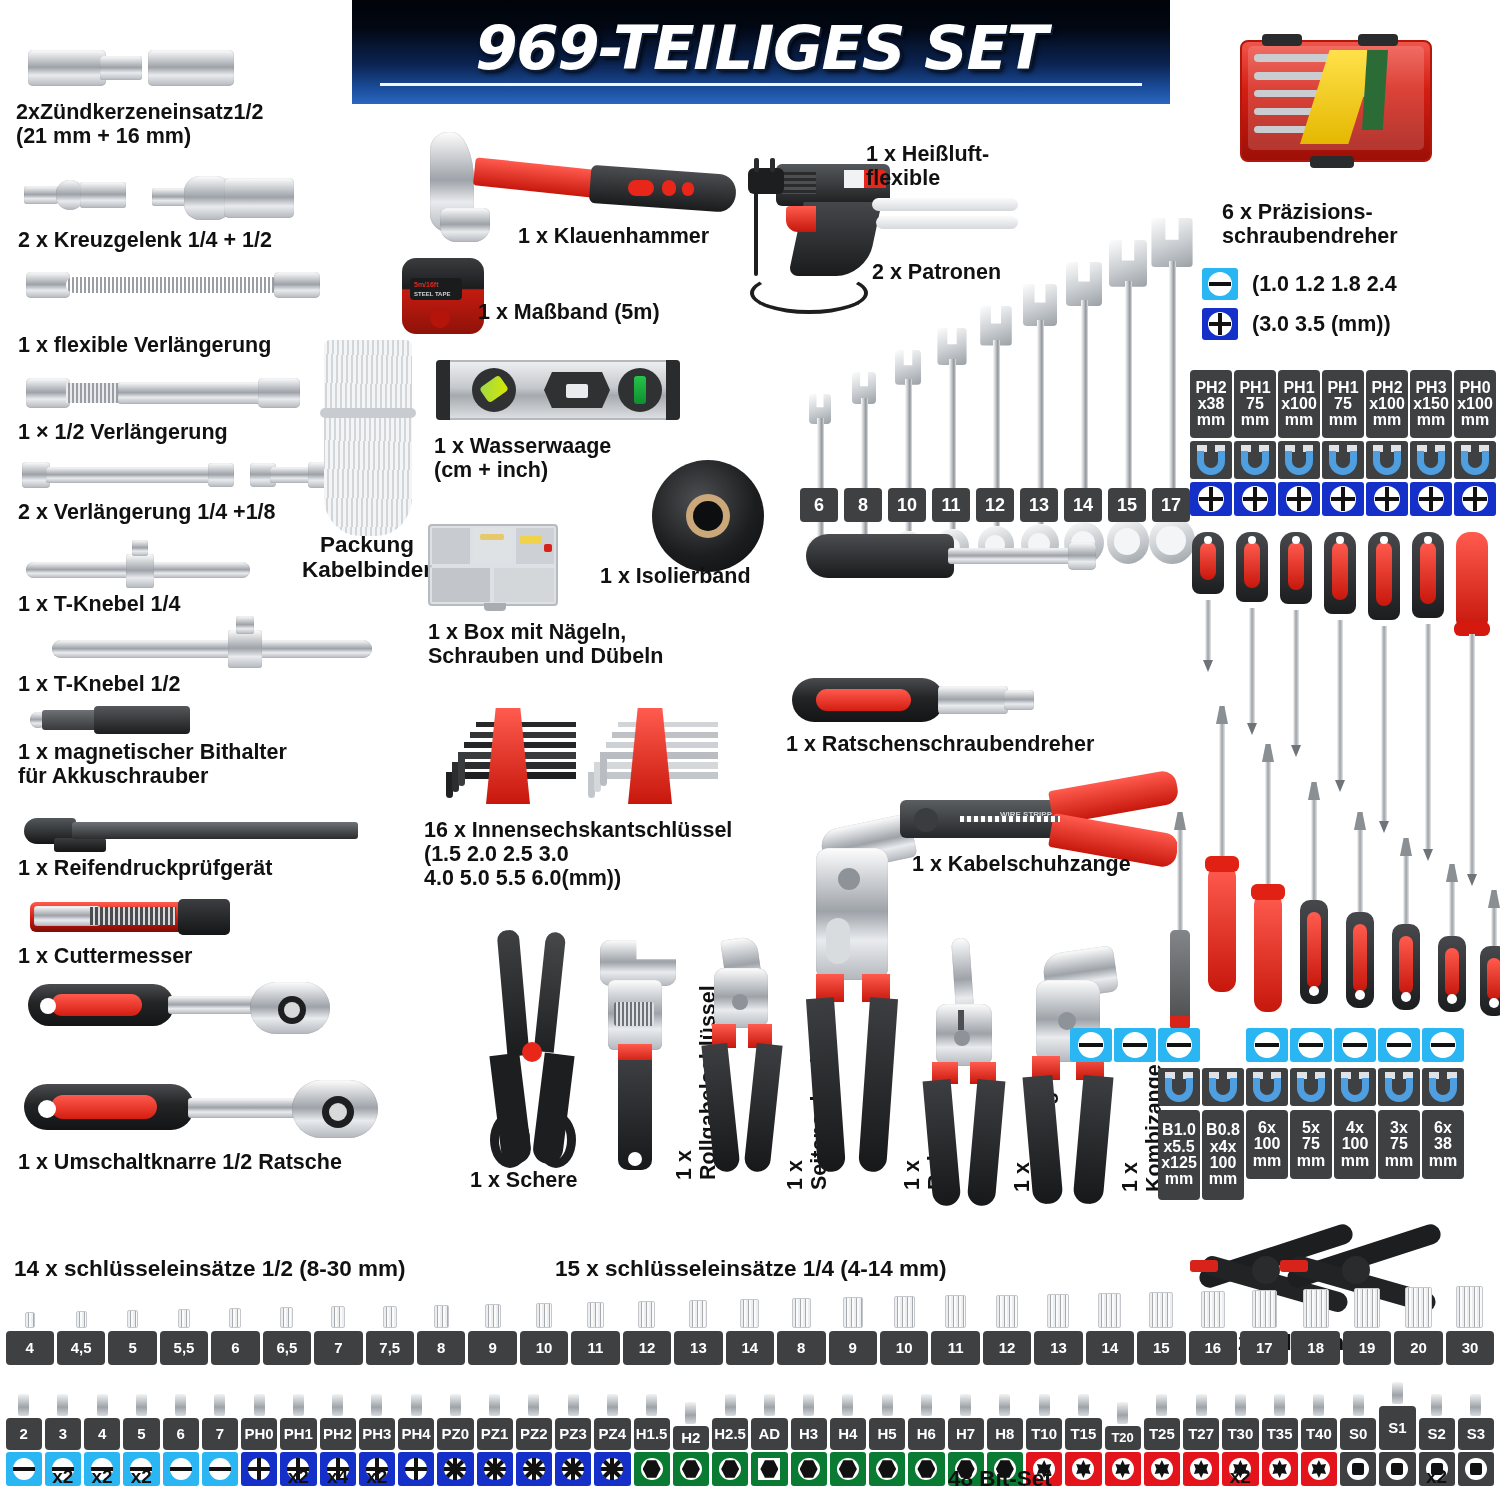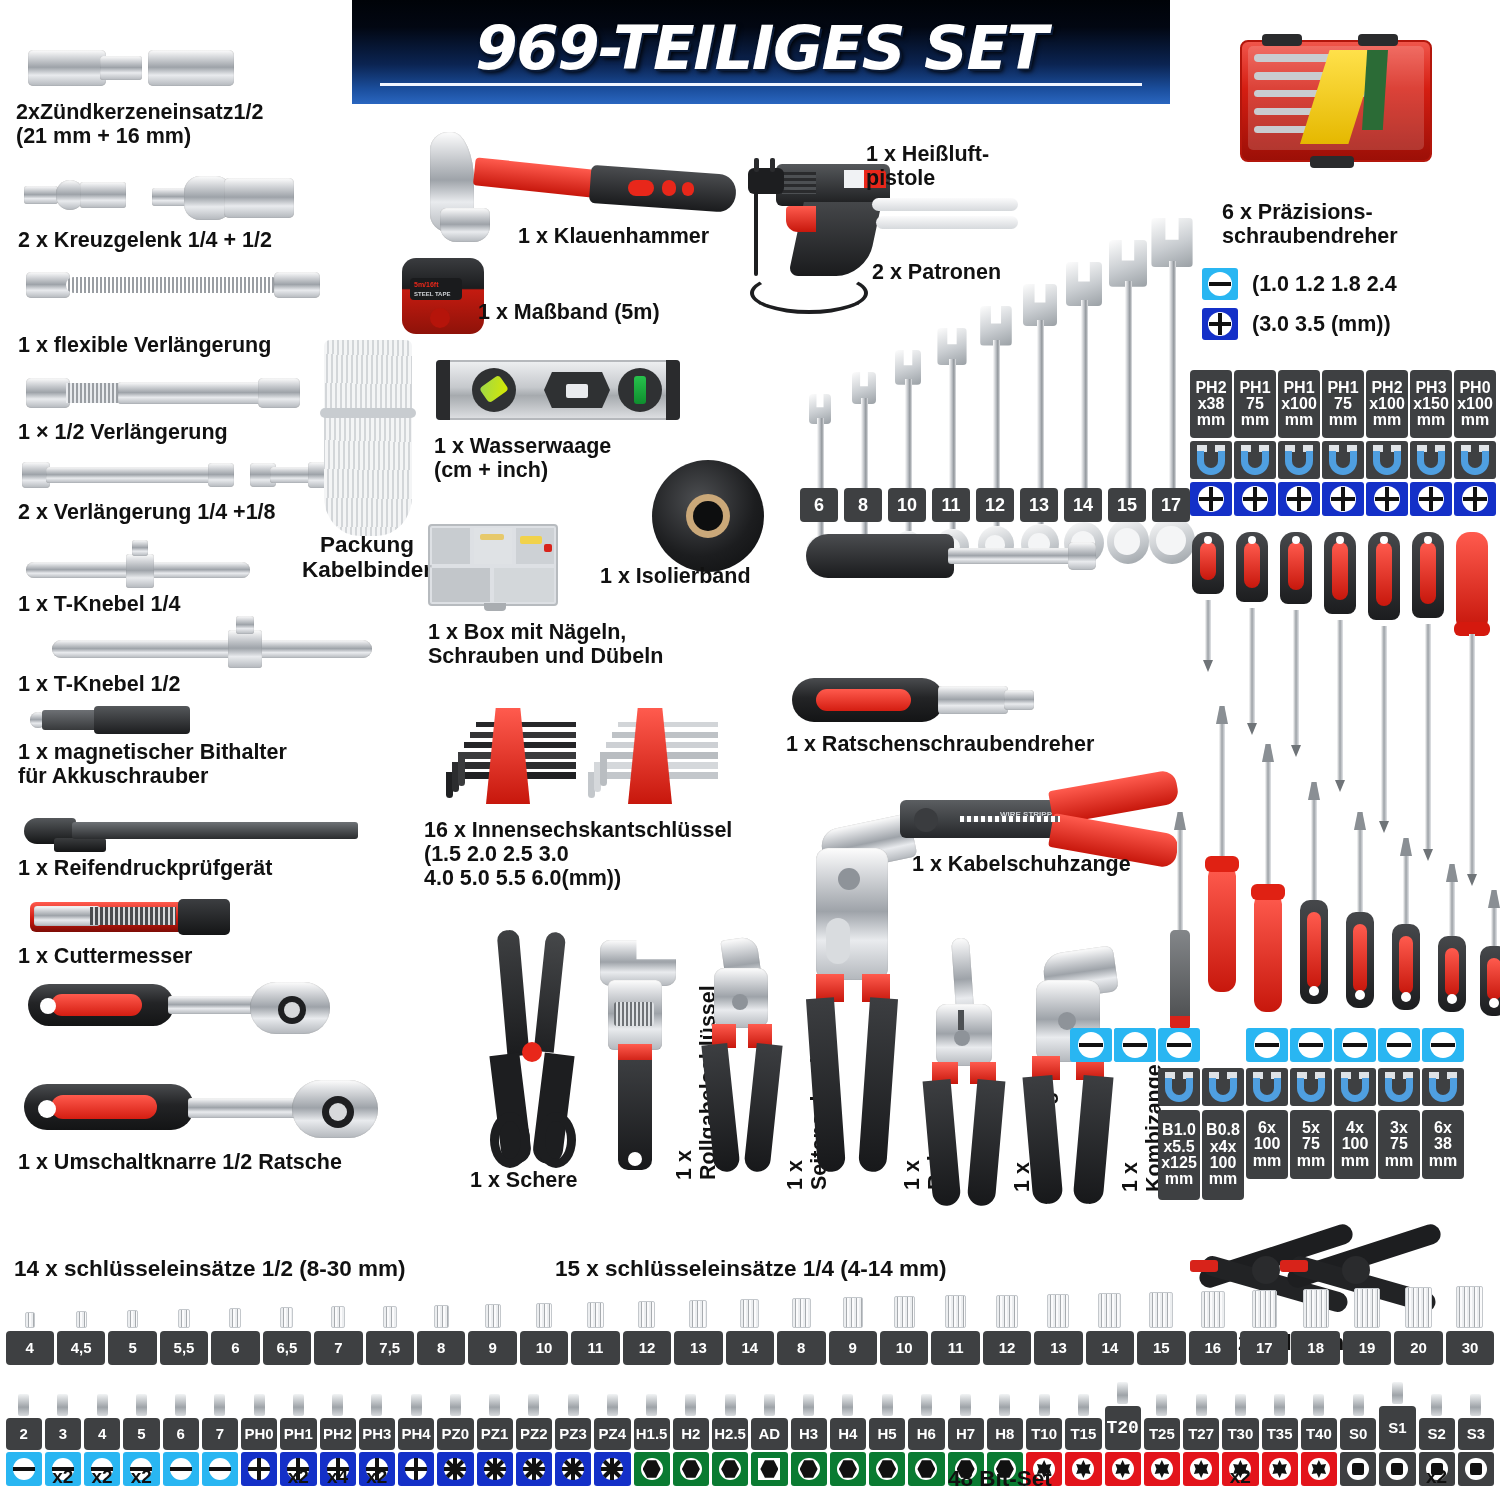--- a/index.html
+++ b/index.html
@@ -351,21 +351,21 @@
     <div style="position:absolute;left:48px;top:38px;width:78px;height:74px;background:linear-gradient(180deg,#45474a,#1a1b1d);border-radius:0 0 30px 10px;transform:skewX(-12deg);"></div>
     <div style="position:absolute;left:38px;top:42px;width:30px;height:26px;background:linear-gradient(180deg,#ff5b4e,#c7170c);border-radius:4px 0 0 12px;"></div>
     <div style="position:absolute;left:0;top:4px;width:36px;height:26px;background:#1d1e20;border-radius:6px;"></div>
     <div style="position:absolute;left:6px;top:-6px;width:5px;height:14px;background:#2a2b2d;border-radius:2px;"></div>
     <div style="position:absolute;left:22px;top:-6px;width:5px;height:14px;background:#2a2b2d;border-radius:2px;"></div>
     <div style="position:absolute;left:6px;top:28px;width:4px;height:84px;background:#1d1e20;border-radius:2px;"></div>
     <div style="position:absolute;left:2px;top:108px;width:118px;height:42px;border:4px solid #1d1e20;border-radius:50%;border-top-color:transparent;"></div>
   </div>
   <div class="lbl sz21" style="left:866px;top:142px;">
     <span>1 x Heißluft-</span><br>
-    <span>pistole</span>
+    <span>flexible</span>
   </div>
   <div class="art" style="left:872px;top:198px;">
     <div style="position:absolute;left:0;top:0;width:146px;height:13px;background:linear-gradient(180deg,#fbfbfc,#d6d9dc);border-radius:7px;"></div>
     <div style="position:absolute;left:4px;top:18px;width:142px;height:13px;background:linear-gradient(180deg,#fbfbfc,#d6d9dc);border-radius:7px;"></div>
   </div>
   <div class="lbl sz21" style="left:872px;top:260px;">2 x Patronen</div>
 
   <div class="art" style="left:652px;top:460px;">
     <div style="position:absolute;left:0;top:0;width:112px;height:112px;background:radial-gradient(circle at 42% 36%,#4d4f52 0%,#1c1d1f 58%,#0c0d0e 100%);border-radius:56px;"></div>
     <div style="position:absolute;left:34px;top:34px;width:44px;height:44px;background:#caa879;border-radius:22px;"></div>
@@ -1168,21 +1168,21 @@
         <div style="width:11px;height:22px;margin-bottom:2px;background:linear-gradient(180deg,#f2f4f5,#9ea3a8 60%,#d8dbde);border-radius:2px;"></div>
         <div class="chip" style="width:36.26315789473684px;height:32px;font-size:15px;">H1.5</div>
         <div class="icochip" style="position:relative;margin-top:2px;width:36.26315789473684px;height:34px;background:#0a7b32;">
           <div style="width:22px;height:22px;background:#fff;border-radius:11px;position:relative;">
             <div style="position:absolute;left:2px;top:2px;width:18px;height:18px;background:#111;clip-path:polygon(25% 2%,75% 2%,100% 50%,75% 98%,25% 98%,0 50%);"></div>
           </div>
         </div>
       </div>
       <div class="socket-col" style="position: relative; width: 39.2632px;">
         <div style="width:11px;height:22px;margin-bottom:2px;background:linear-gradient(180deg,#f2f4f5,#9ea3a8 60%,#d8dbde);border-radius:2px;"></div>
-        <div class="chip" style="width:36.26315789473684px;height:32px;font-size:15px;">H2</div>
+        <div class="chip" style="width:36.26315789473684px;height:24px;font-size:15px;">H2</div>
         <div class="icochip" style="position:relative;margin-top:2px;width:36.26315789473684px;height:34px;background:#0a7b32;">
           <div style="width:22px;height:22px;background:#fff;border-radius:11px;position:relative;">
             <div style="position:absolute;left:2px;top:2px;width:18px;height:18px;background:#111;clip-path:polygon(25% 2%,75% 2%,100% 50%,75% 98%,25% 98%,0 50%);"></div>
           </div>
         </div>
       </div>
       <div class="socket-col" style="position: relative; width: 39.2632px;">
         <div style="width:11px;height:22px;margin-bottom:2px;background:linear-gradient(180deg,#f2f4f5,#9ea3a8 60%,#d8dbde);border-radius:2px;"></div>
         <div class="chip" style="width:36.26315789473684px;height:32px;font-size:15px;">H2.5</div>
         <div class="icochip" style="position:relative;margin-top:2px;width:36.26315789473684px;height:34px;background:#0a7b32;">
@@ -1267,21 +1267,21 @@
         <div style="width:11px;height:22px;margin-bottom:2px;background:linear-gradient(180deg,#f2f4f5,#9ea3a8 60%,#d8dbde);border-radius:2px;"></div>
         <div class="chip" style="width:36.26315789473684px;height:32px;font-size:15px;">T15</div>
         <div class="icochip" style="position:relative;margin-top:2px;width:36.26315789473684px;height:34px;background:#e3141b;">
           <div style="width:22px;height:22px;background:#fff;border-radius:11px;position:relative;">
             <div style="position:absolute;left:2px;top:2px;width:18px;height:18px;background:#111;clip-path:polygon(50% 0,62% 26%,90% 22%,80% 50%,90% 78%,62% 74%,50% 100%,38% 74%,10% 78%,20% 50%,10% 22%,38% 26%);"></div>
           </div>
         </div>
       </div>
       <div class="socket-col" style="position: relative; width: 39.2632px;">
         <div style="width:11px;height:22px;margin-bottom:2px;background:linear-gradient(180deg,#f2f4f5,#9ea3a8 60%,#d8dbde);border-radius:2px;"></div>
-        <div class="chip" style="width:36.26315789473684px;height:44px;font-size:18px;font-family:Liberation Mono, monospace;">T20</div>
+        <div class="chip" style="width:36.26315789473684px;height:24px;font-size:13px;">T20</div>
         <div class="icochip" style="position:relative;margin-top:2px;width:36.26315789473684px;height:34px;background:#e3141b;">
           <div style="width:22px;height:22px;background:#fff;border-radius:11px;position:relative;">
             <div style="position:absolute;left:2px;top:2px;width:18px;height:18px;background:#111;clip-path:polygon(50% 0,62% 26%,90% 22%,80% 50%,90% 78%,62% 74%,50% 100%,38% 74%,10% 78%,20% 50%,10% 22%,38% 26%);"></div>
           </div>
         </div>
       </div>
       <div class="socket-col" style="position: relative; width: 39.2632px;">
         <div style="width:11px;height:22px;margin-bottom:2px;background:linear-gradient(180deg,#f2f4f5,#9ea3a8 60%,#d8dbde);border-radius:2px;"></div>
         <div class="chip" style="width:36.26315789473684px;height:32px;font-size:15px;">T25</div>
         <div class="icochip" style="position:relative;margin-top:2px;width:36.26315789473684px;height:34px;background:#e3141b;">

